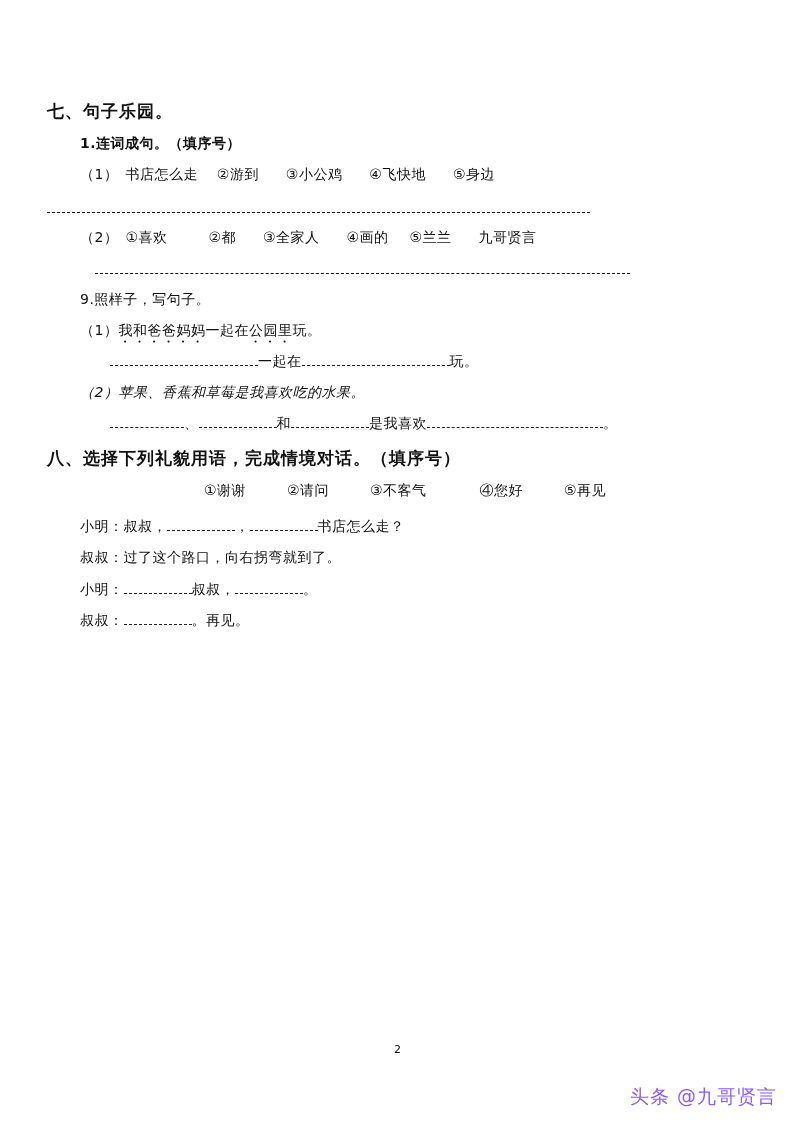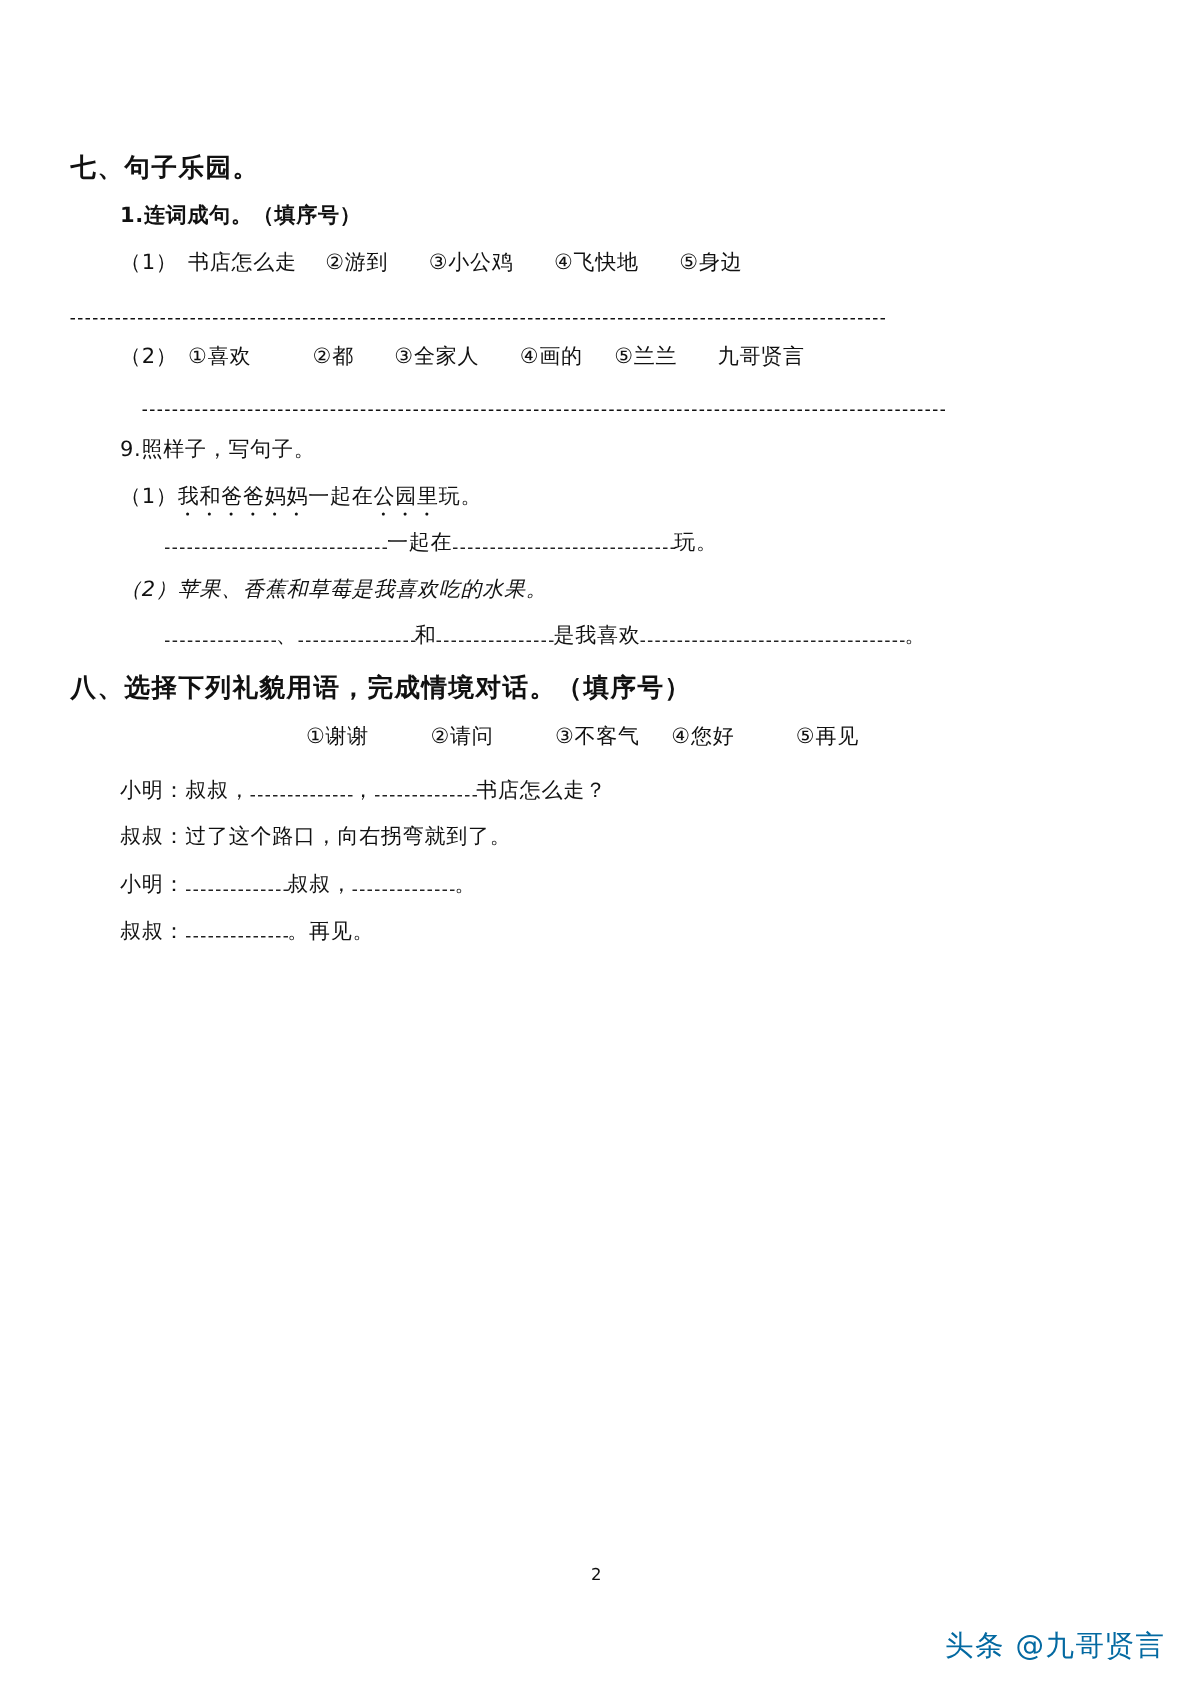--- a/index.html
+++ b/index.html
@@ -6,21 +6,21 @@
   body { width: 794px; height: 1123px; position: relative; overflow: hidden;
          font-family: "DejaVu Sans", sans-serif; color: #111; }
   .abs { position: absolute; white-space: nowrap; }
   .h1 { font-size: 17px; font-weight: bold; letter-spacing: 1px; }
   .t { font-size: 14px; letter-spacing: 0.5px; }
   .dash2 { position: absolute; height: 0; border-top: 1.2px dashed #111; }
   .opt { display: inline-block; }
   .dot { text-emphasis: dot; -webkit-text-emphasis: filled dot; text-emphasis-position: under; -webkit-text-emphasis-position: under; }
   .blank { display: inline-block; border-bottom: 1px dashed #222; height: 12px; vertical-align: baseline; }
   .pg { font-size: 11px; }
-  .wm { font-size: 19px; color: #0369a1; letter-spacing: 1px; }
+  .wm { font-size: 19px; color: #8b5cf6; letter-spacing: 1px; }
 </style>
 </head>
 <body>
 
 <div class="abs h1" style="left:47px; top:100px;">七、句子乐园。</div>
 
 <div class="abs t" style="left:80px; top:135px;font-weight:bold;">1.连词成句。（填序号）</div>
 
 <div class="abs t" style="left:80px; top:166px;">
   <span>（1）</span>
@@ -62,21 +62,21 @@
 <div class="abs t" style="left:110px; top:415px;">
   <span class="blank" style="width:74px;"></span><span>、</span><span class="blank" style="width:78px;"></span><span>和</span><span class="blank" style="width:78px;"></span><span>是我喜欢</span><span class="blank" style="width:176px;"></span><span>。</span>
 </div>
 
 <div class="abs h1" style="left:47px; top:447px;">八、选择下列礼貌用语，完成情境对话。（填序号）</div>
 
 <div class="abs t" style="left:204px; top:482px;">
   <span class="opt">①谢谢</span>
   <span class="opt" style="margin-left:36px;">②请问</span>
   <span class="opt" style="margin-left:36px;">③不客气</span>
-  <span class="opt" style="margin-left:16px;">④您好</span>
+  <span class="opt" style="margin-left:48px;font-family:Liberation Serif, serif;">④您好</span>
   <span class="opt" style="margin-left:36px;">⑤再见</span>
 </div>
 
 <div class="abs t" style="left:80px; top:518px;">
   <span>小明：</span><span>叔叔，</span><span class="blank" style="width:68px;"></span><span>，</span><span class="blank" style="width:68px;"></span><span>书店怎么走？</span>
 </div>
 
 <div class="abs t" style="left:80px; top:549px;">
   <span>叔叔：</span><span>过了这个路口，向右拐弯就到了。</span>
 </div>

